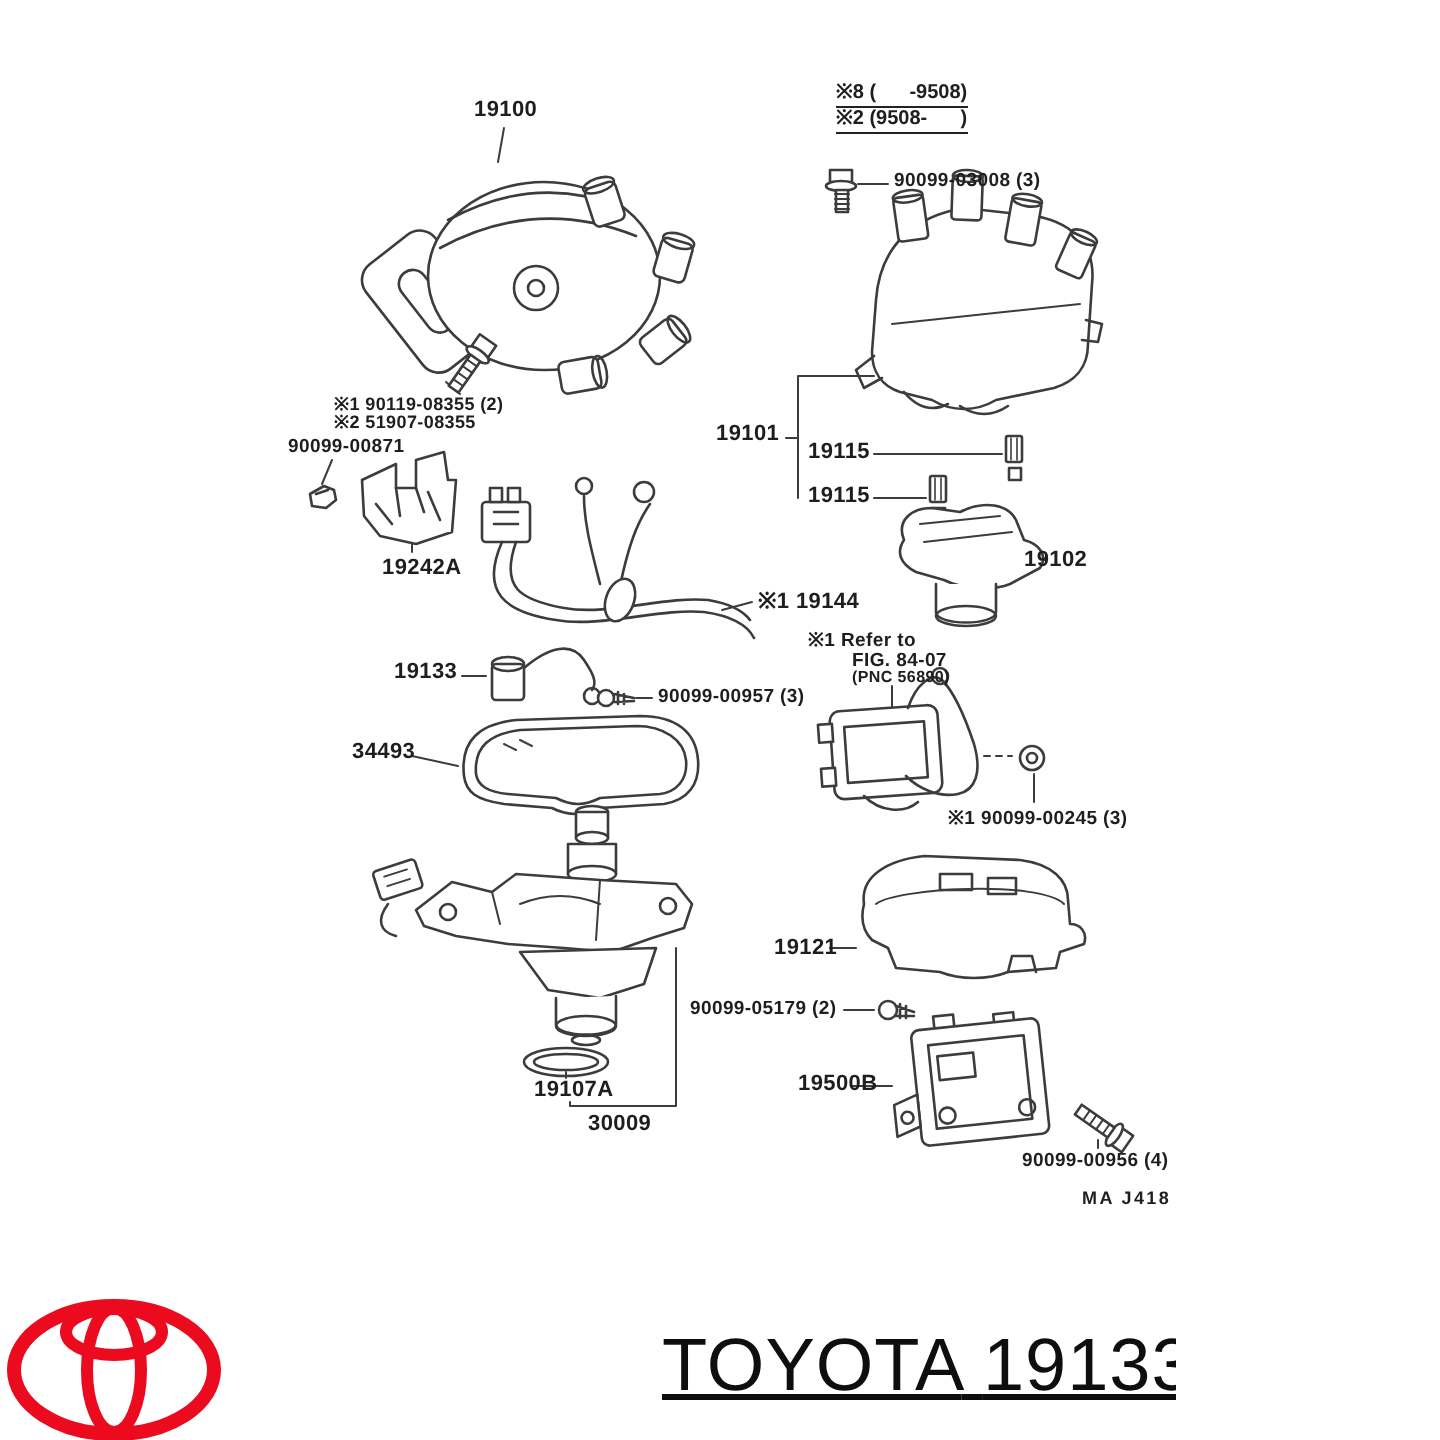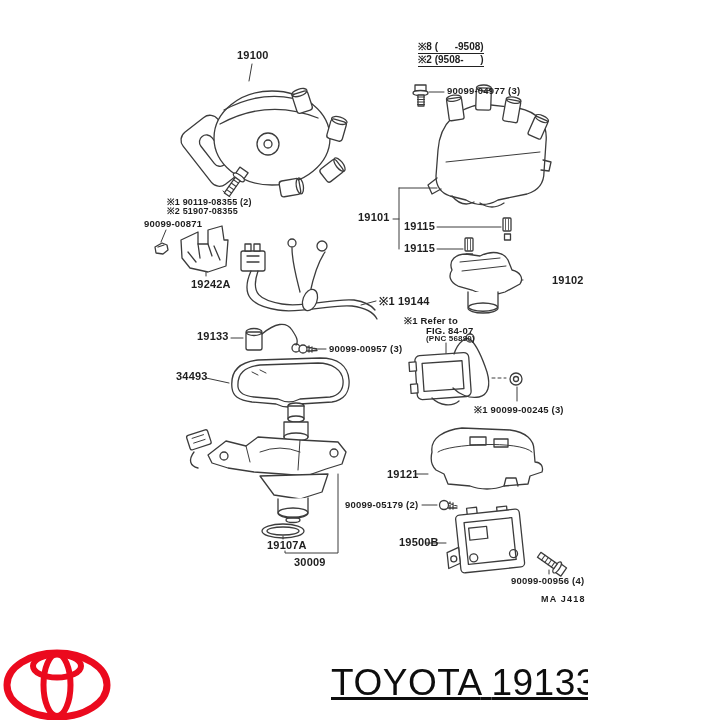--- a/index.html
+++ b/index.html
@@ -252,25 +252,25 @@
     </g>
   </svg>
 
   <div class="lbl big" style="left:237px;top:50px">19100</div>
 
   <div class="note" style="left:418px;top:42px">
     <span class="note-line">※8 (      -9508)</span>
     <span class="note-line">※2 (9508-      )</span>
   </div>
 
-  <div class="lbl" style="left:447px;top:86px">90099-04977 (3)</div>
+  <div class="lbl" style="left:447px;top:86px">90099-03008 (3)</div>
   <div class="lbl big" style="left:358px;top:212px">19101</div>
   <div class="lbl big" style="left:404px;top:221px">19115</div>
   <div class="lbl big" style="left:404px;top:243px">19115</div>
-  <div class="lbl big" style="left:552px;top:275px">19102</div>
+  <div class="lbl big" style="left:512px;top:275px">19102</div>
 
   <div class="lbl" style="left:167px;top:198px;font-size:9px">※1 90119-08355 (2)</div>
   <div class="lbl" style="left:167px;top:207px;font-size:9px">※2 51907-08355</div>
   <div class="lbl" style="left:144px;top:219px">90099-00871</div>
   <div class="lbl big" style="left:191px;top:279px">19242A</div>
   <div class="lbl big" style="left:379px;top:296px">※1 19144</div>
 
   <div class="lbl big" style="left:197px;top:331px">19133</div>
   <div class="lbl" style="left:329px;top:344px">90099-00957 (3)</div>
   <div class="lbl big" style="left:176px;top:371px">34493</div>

